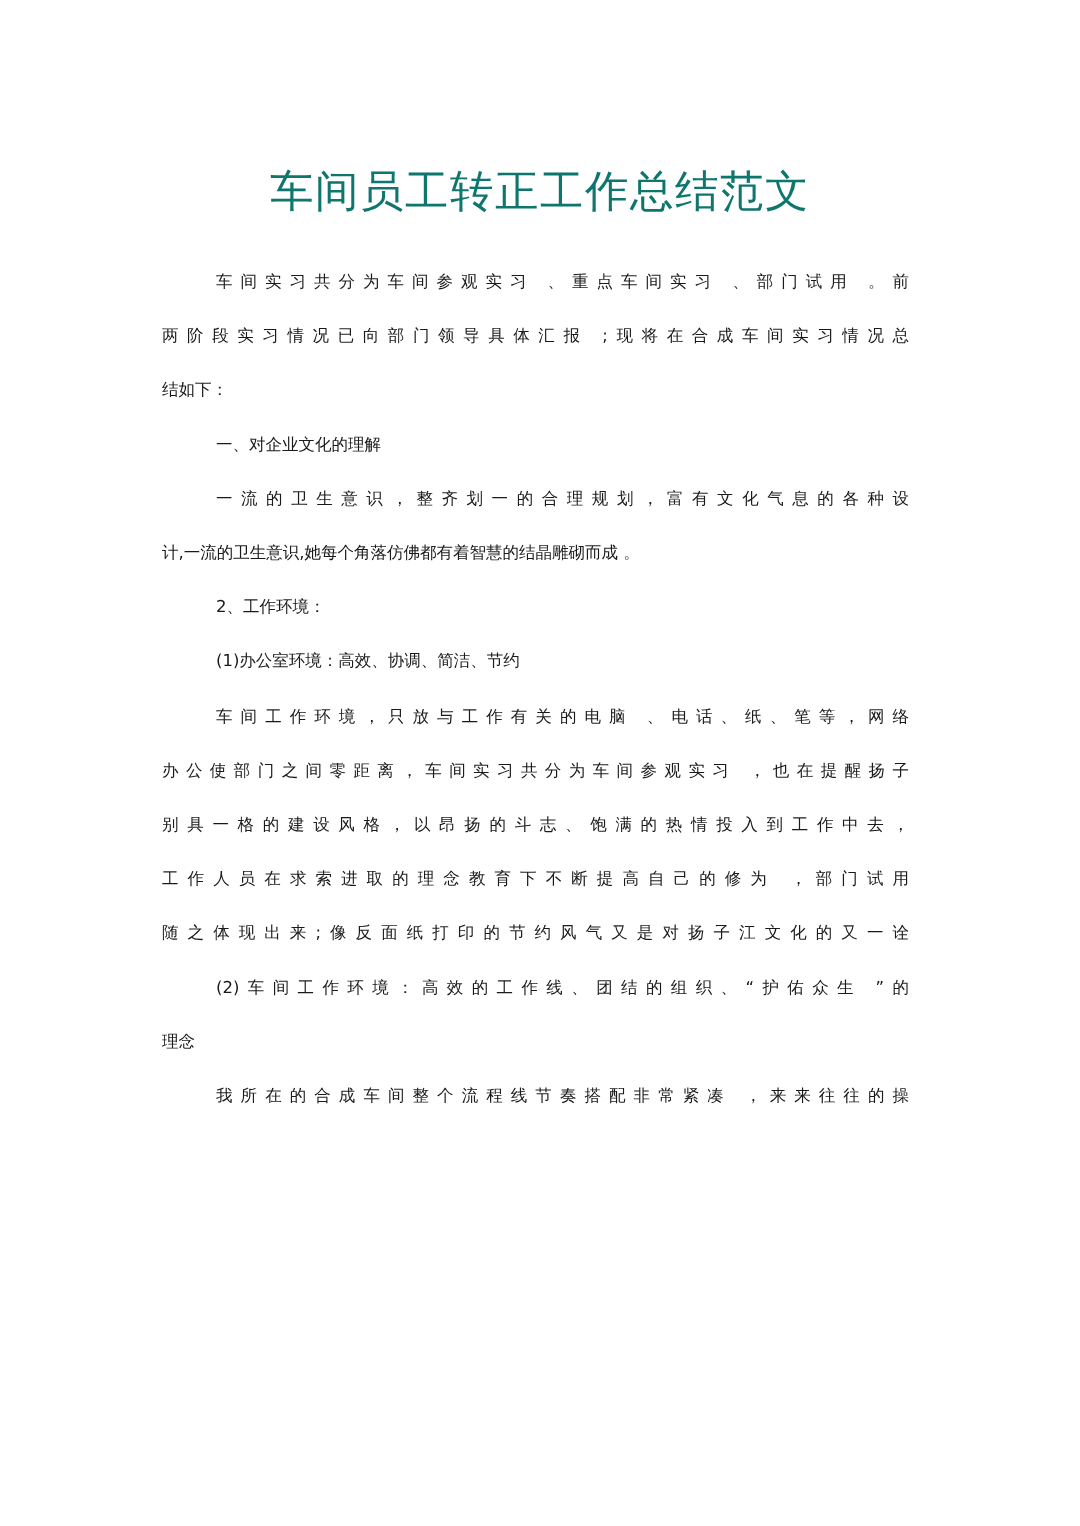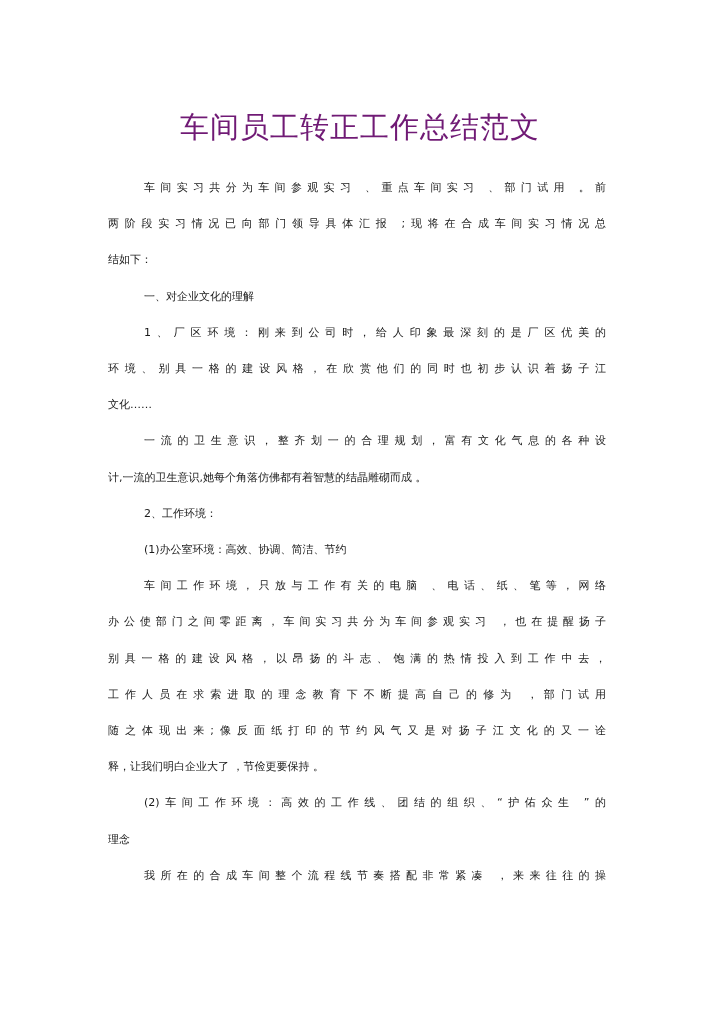--- a/index.html
+++ b/index.html
@@ -25,21 +25,21 @@
     }
     .doc-title {
       position: absolute;
       left: 0;
       width: 720px;
       top: 108px;
       text-align: center;
       font-family: "DejaVu Serif", "Liberation Serif", serif;
       font-size: 29px;
       letter-spacing: 1px;
-      color: #701a75;
+      color: #0f766e;
       margin: 0;
       font-weight: normal;
     }
     .body {
       position: absolute;
       left: 108px;
       top: 170px;
       width: 498px;
       font-size: 11px;
       line-height: 36.2px;
@@ -75,46 +75,40 @@
     <p class="para">
       <span class="line first-indent">车间实习共分为车间参观实习 、重点车间实习 、部门试用 。前</span>
       <span class="line">两阶段实习情况已向部门领导具体汇报 ;现将在合成车间实习情况总</span>
       <span class="line last">结如下：</span>
     </p>
 
     <p class="para">
       <span class="line last first-indent">一、对企业文化的理解</span>
     </p>
 
-    <p class="para">
-      <span class="line first-indent">1、厂区环境：刚来到公司时，给人印象最深刻的是厂区优美的</span>
-      <span class="line">环境、别具一格的建设风格，在欣赏他们的同时也初步认识着扬子江</span>
-      <span class="line last">文化……</span>
-    </p>
 
     <p class="para">
       <span class="line first-indent">一流的卫生意识，整齐划一的合理规划，富有文化气息的各种设</span>
       <span class="line last">计,一流的卫生意识,她每个角落仿佛都有着智慧的结晶雕砌而成 。</span>
     </p>
 
     <p class="para">
       <span class="line last first-indent">2、工作环境：</span>
     </p>
 
     <p class="para">
       <span class="line last first-indent">(1)办公室环境：高效、协调、简洁、节约</span>
     </p>
 
     <p class="para">
       <span class="line first-indent">车间工作环境，只放与工作有关的电脑 、电话、纸、笔等，网络</span>
       <span class="line">办公使部门之间零距离，车间实习共分为车间参观实习 ，也在提醒扬子</span>
       <span class="line">别具一格的建设风格，以昂扬的斗志、饱满的热情投入到工作中去，</span>
       <span class="line">工作人员在求索进取的理念教育下不断提高自己的修为 ，部门试用</span>
       <span class="line">随之体现出来;像反面纸打印的节约风气又是对扬子江文化的又一诠</span>
-      <span class="line last">释，让我们明白企业大了 ，节俭更要保持 。</span>
     </p>
 
     <p class="para">
       <span class="line first-indent">(2)车间工作环境：高效的工作线、团结的组织、“护佑众生 ”的</span>
       <span class="line last">理念</span>
     </p>
 
     <p class="para">
       <span class="line first-indent">我所在的合成车间整个流程线节奏搭配非常紧凑 ，来来往往的操</span>
     </p>

